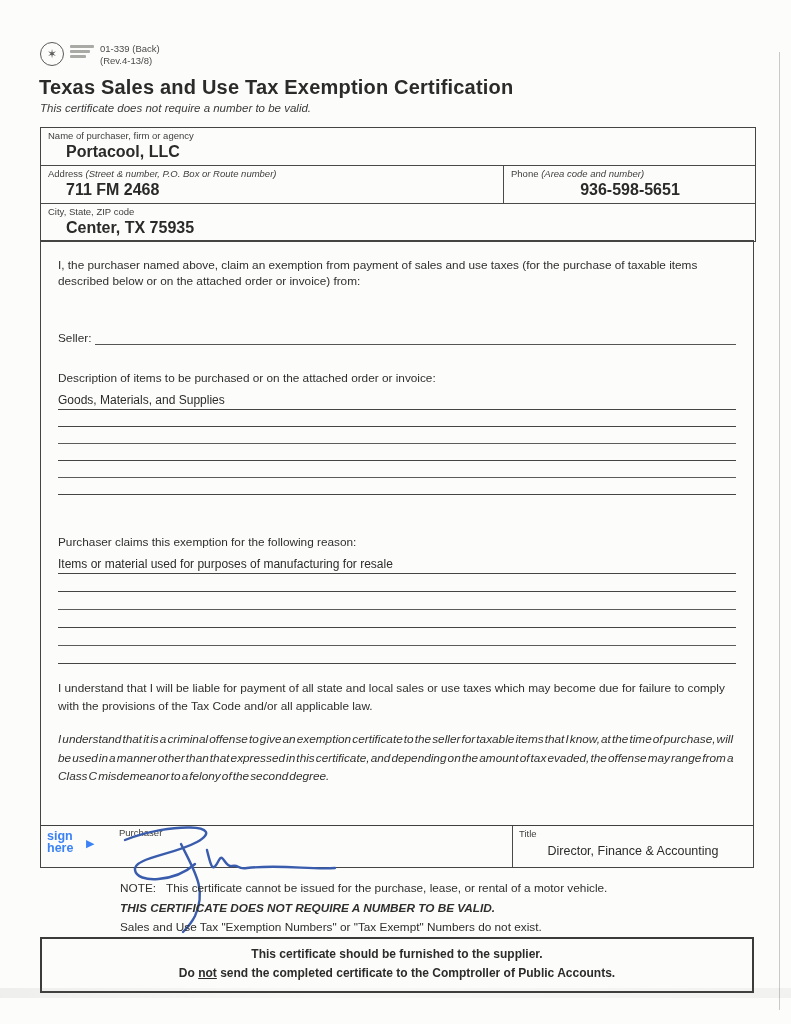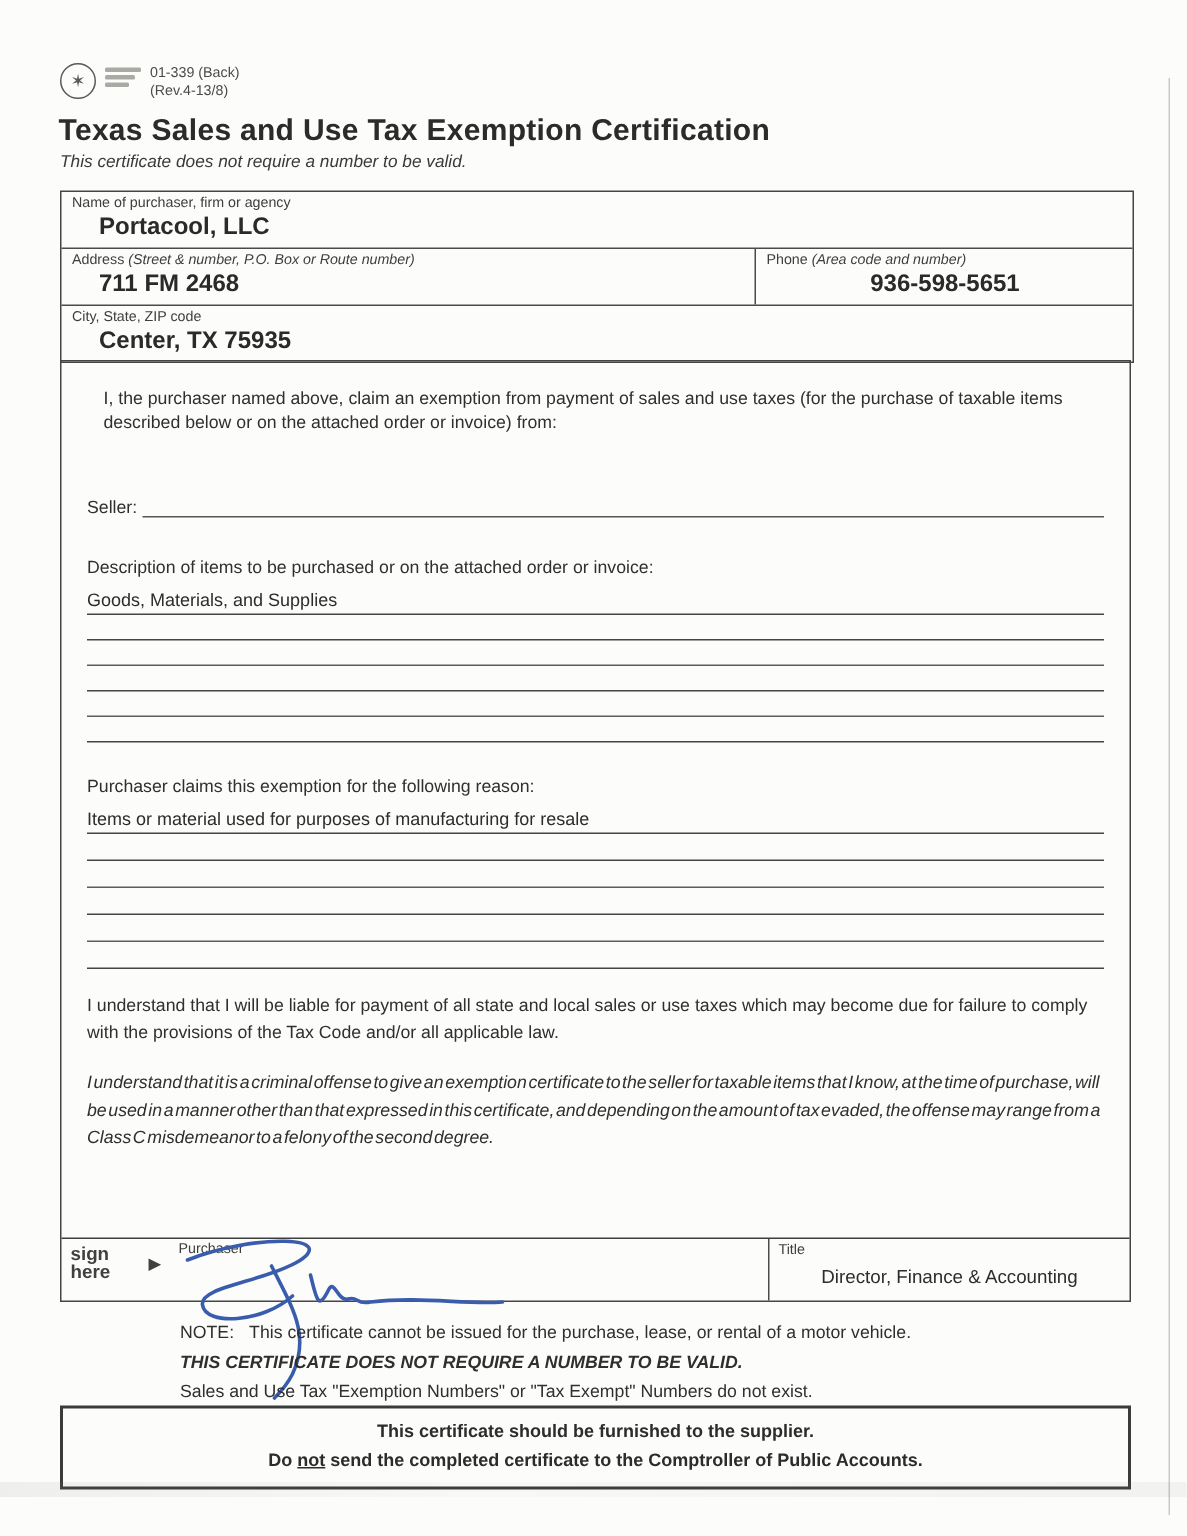--- a/index.html
+++ b/index.html
@@ -43,40 +43,40 @@
   .lbl em{font-style:italic;}
   .val{font-size:16px;font-weight:bold;color:#2a2a28;padding-left:18px;padding-top:2px;}
   .row-flex{display:flex;}
   .row-flex .left{flex:1 1 auto;}
   .row-flex .right{width:238px;border-left:1px solid #4a4a48;}
   .right .val{text-align:center;padding-left:0;}
 
   
   .bigbox{position:absolute;left:40px;top:240px;width:714px;height:628px;border:1.6px solid #454543;box-sizing:border-box;}
   .inner{padding:0 17px;}
-  .intro{margin:17px 0 0 11px;font-size:11.8px;line-height:1.35;color:#2f2f2d;}
+  .intro{margin:17px 0 0 0;font-size:11.8px;line-height:1.35;color:#2f2f2d;}
   .fieldline{display:flex;align-items:flex-end;font-size:11.8px;color:#2f2f2d;}
   .fieldline .rule{flex:1 1 auto;border-bottom:1px solid #55555३;border-bottom:1px solid #555553;height:14px;margin-left:4px;}
   .seller-row{margin-top:40px;}
   .street-row{margin-top:22px;}
   .street-row .rule1{flex:0 0 200px;border-bottom:1px solid #555553;height:14px;margin:0 6px 0 8px;}
   .street-row .rule2{flex:1 1 auto;border-bottom:1px solid #555553;height:14px;margin-left:2px;}
   .sec-label{margin-top:26px;font-size:11.8px;color:#2f2f2d;}
   .filled-line{margin-top:8px;font-size:12px;color:#2c2c2a;border-bottom:1.3px solid #454543;padding-bottom:2px;}
   .ruled .blank{height:16px;border-bottom:1px solid #5c5c5a;}
   .ruled .blank:nth-child(odd){border-bottom:1.4px solid #454543;}
   .ruled2 .blank{height:17px;}
   .para{margin:0;font-size:11.8px;line-height:1.5;color:#2f2f2d;}
   .para-liability{margin-top:16px;}
   .para-criminal{margin-top:15px;font-style:italic;word-spacing:-2.2px;line-height:1.55;}
 
   
   .sigrow{position:absolute;left:0;right:0;bottom:0;height:41px;border-top:1.4px solid #3f3f3d;display:flex;}
   .sigcell{position:relative;flex:1 1 auto;}
-  .signhere{position:absolute;left:6px;top:5px;font-size:12.5px;font-weight:bold;line-height:.95;color:#404040;display:flex;align-items:center;gap:18px;}
+  .signhere{position:absolute;left:6px;top:5px;font-size:12.5px;font-weight:bold;line-height:.95;color:#3b82f6;display:flex;align-items:center;gap:5px;}
   .signhere .arrow{font-size:11px;}
   .purchaser-lbl{position:absolute;left:78px;top:1px;font-size:9.5px;color:#3e3e3c;}
   .sig-svg{position:absolute;left:70px;top:-2px;overflow:visible;pointer-events:none;}
   .titlecell{width:240px;border-left:1px solid #4a4a48;position:relative;flex:0 0 auto;}
   .datecell{width:148px;border-left:1px solid #4a4a48;position:relative;flex:0 0 auto;}
   .cell-lbl{position:absolute;left:6px;top:2px;font-size:9.5px;color:#3e3e3c;}
   .cell-val{position:absolute;left:0;right:0;top:18px;text-align:center;font-size:12.5px;color:#2c2c2a;}
 
   
   .noteblock{position:absolute;left:120px;top:879px;width:560px;font-size:11.8px;color:#2f2f2d;line-height:1.55;}
@@ -141,21 +141,21 @@
       <div class="sec-label">Description of items to be purchased or on the attached order or invoice:</div>
       <div class="filled-line">Goods, Materials, and Supplies</div>
       <div class="ruled">
         <div class="blank"></div>
         <div class="blank"></div>
         <div class="blank"></div>
         <div class="blank"></div>
         <div class="blank"></div>
       </div>
 
-      <div class="sec-label" style="margin-top:22px;">Purchaser claims this exemption for the following reason:</div>
+      <div class="sec-label" style="margin-top:40px;">Purchaser claims this exemption for the following reason:</div>
       <div class="filled-line">Items or material used for purposes of manufacturing for resale</div>
       <div class="ruled ruled2">
         <div class="blank"></div>
         <div class="blank"></div>
         <div class="blank"></div>
         <div class="blank"></div>
         <div class="blank"></div>
       </div>
 
       <p class="para para-liability">I understand that I will be liable for payment of all state and local sales or use taxes which may become due for failure to comply with the provisions of the Tax Code and/or all applicable law.</p>

